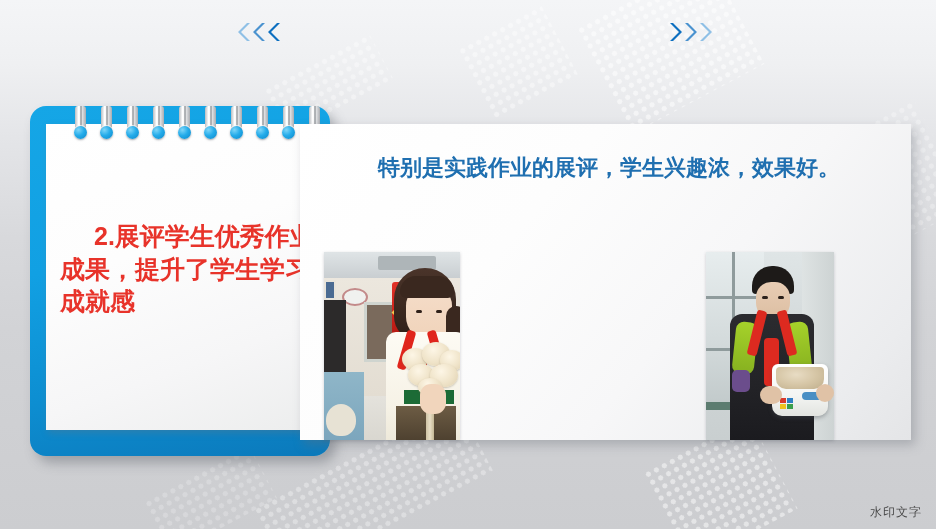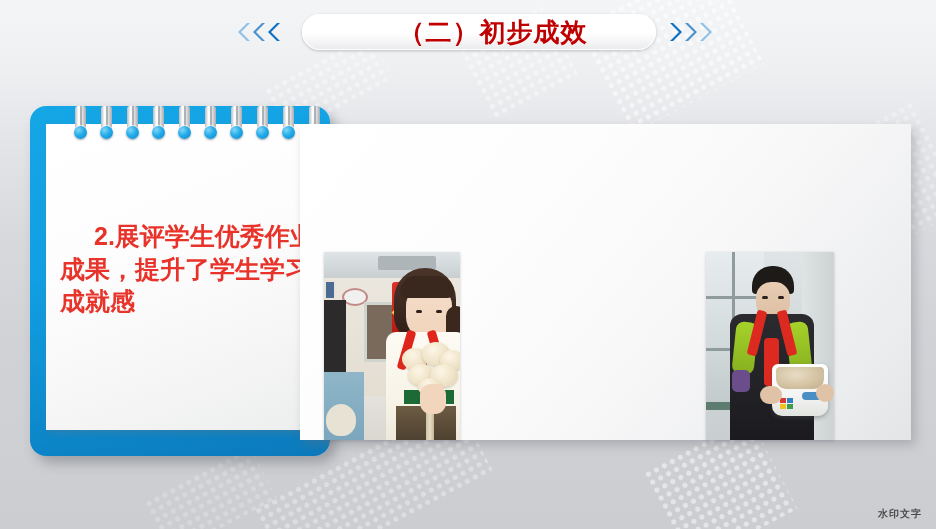--- a/index.html
+++ b/index.html
@@ -254,23 +254,22 @@
   .ph3-logo { position:absolute; left:8px; top:34px; width:14px; height:12px; }
   .ph3-logo i { position:absolute; width:6px; height:5px; }
   .ph3-hand { position:absolute; left:30px; top:120px; width:22px; height:18px;
     border-radius:9px; background:#e0c2a6; }
   .ph3-hand2 { position:absolute; left:86px; top:118px; width:18px; height:18px;
     border-radius:9px; background:#e0c2a6; }
 
   
   .watermark {
     position: absolute; right: 14px; bottom: 8px;
-    color: #3d3d3d; font-size: 10px; letter-spacing: 1px;
+    color: #3d3d3d; font-size: 12px; letter-spacing: 1px;
     opacity: .92;
-    font-weight: bold;
   }
 </style>
 </head>
 <body>
 
 <div id="slide">
 
   <div class="dots d1"></div>
   <div class="dots d2"></div>
   <div class="dots d3"></div>
@@ -286,23 +285,20 @@
         <polygon points="11,1 14,1 5,10 14,19 11,19 2,10" fill="#8fc0e6"></polygon>
       </svg>
       <svg class="chev" viewBox="0 0 14 20">
         <polygon points="11,1 14,1 5,10 14,19 11,19 2,10" fill="#4a92cf"></polygon>
       </svg>
       <svg class="chev" viewBox="0 0 14 20">
         <polygon points="11,1 14,1 5,10 14,19 11,19 2,10" fill="#0c6fc0"></polygon>
       </svg>
     </div>
 
-    <div class="title-pill">
-      <span class="title-text">（二）初步成效</span>
-    </div>
 
     <div class="chevrons chev-right">
       <svg class="chev" viewBox="0 0 14 20">
         <polygon points="3,1 0,1 9,10 0,19 3,19 12,10" fill="#0c6fc0"></polygon>
       </svg>
       <svg class="chev" viewBox="0 0 14 20">
         <polygon points="3,1 0,1 9,10 0,19 3,19 12,10" fill="#4a92cf"></polygon>
       </svg>
       <svg class="chev" viewBox="0 0 14 20">
         <polygon points="3,1 0,1 9,10 0,19 3,19 12,10" fill="#8fc0e6"></polygon>
@@ -353,20 +349,21 @@
           <div class="bead"></div>
         </div>
         <div class="ring" style="left: 234px;">
           <div class="wire"></div>
           <div class="bead"></div>
         </div>
       </div>
   </div>
 
   <div class="panel">
+    <div class="panel-text">特别是实践作业的展评，学生兴趣浓，效果好。</div>
 
     <div class="photos">
 
       <div class="photo p1">
         <div class="ph1-bg"></div>
         <div class="ph1-ceil"></div>
         <div class="ph1-ceil2"></div>
         <div class="ph1-wall"></div>
         <div class="ph1-frame"></div>
         <div class="ph1-clock"></div>

